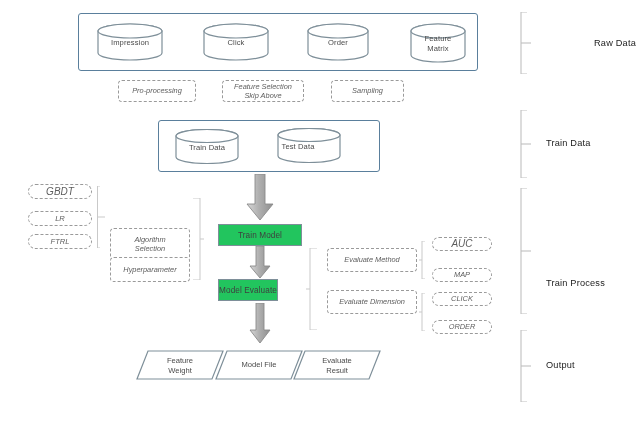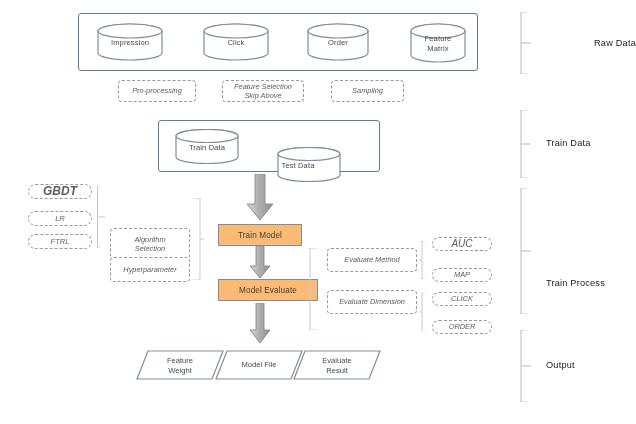--- a/index.html
+++ b/index.html
@@ -57,21 +57,21 @@
     font-size: 7.4px;
     color: #5d5d5d;
     line-height: 9.5px;
     padding: 1px 2px;
   }
   .dashed-box.pill { border-radius: 8px; }
 
   
   .proc-box {
     border: 1.3px solid #7e8f99;
-    background: #fdba74;
+    background: #22c55e;
     display: flex;
     align-items: center;
     justify-content: center;
     font-size: 8.2px;
     color: #3f3f3f;
     letter-spacing: 0.1px;
   }
 
   
   .para {
@@ -168,42 +168,42 @@
   <div class="abs group-box" style="left:158px; top:120px; width:222px; height:52px;"></div>
 
   <div class="cyl" style="left:175px; top:129px; width:64px; height:35px;">
     <svg width="64" height="35" viewBox="0 0 64 35">
       <path d="M1,7 a31,6.5 0 0 1 62,0 L63,28 a31,6.5 0 0 1 -62,0 Z" fill="#ffffff" stroke="#7e8f99" stroke-width="1.2"></path>
       <ellipse cx="32" cy="7" rx="31" ry="6.5" fill="#ffffff" stroke="#7e8f99" stroke-width="1.2"></ellipse>
     </svg>
     <div class="cyl-label">Train Data</div>
   </div>
 
-  <div class="cyl" style="left:277px; top:147px; width:42px; height:35px;border-radius:13px;">
+  <div class="cyl" style="left:277px; top:128px; width:42px; height:35px;border-radius:13px;">
     <svg width="64" height="35" viewBox="0 0 64 35">
       <path d="M1,7 a31,6.5 0 0 1 62,0 L63,28 a31,6.5 0 0 1 -62,0 Z" fill="#ffffff" stroke="#7e8f99" stroke-width="1.2"></path>
       <ellipse cx="32" cy="7" rx="31" ry="6.5" fill="#ffffff" stroke="#7e8f99" stroke-width="1.2"></ellipse>
     </svg>
     <div class="cyl-label">Test Data</div>
   </div>
 
   <div class="blockarrow" style="left:245px; top:174px; width:30px; height:48px;">
     <svg width="30" height="48" viewBox="0 0 30 48">
       <defs>
         <linearGradient id="ag1" x1="0" y1="0" x2="1" y2="0">
           <stop offset="0%" stop-color="#d8d8d8"></stop>
           <stop offset="45%" stop-color="#b0b0b0"></stop>
           <stop offset="100%" stop-color="#8f8f8f"></stop>
         </linearGradient>
       </defs>
       <path d="M10,0 L20,0 L20,30 L28,30 L15,46 L2,30 L10,30 Z" fill="url(#ag1)" stroke="#8a8a8a" stroke-width="0.9"></path>
     </svg>
   </div>
 
-  <div class="abs dashed-box pill" style="left:28px; top:184px; width:64px; height:15px; font-size:12px;font-weight:bold;">
+  <div class="abs dashed-box pill" style="left:28px; top:184px; width:64px; height:15px; font-size:10px;">
     <span>GBDT</span>
   </div>
   <div class="abs dashed-box pill" style="left:28px; top:211px; width:64px; height:15px; font-size:7.6px;">
     <span>LR</span>
   </div>
   <div class="abs dashed-box pill" style="left:28px; top:234px; width:64px; height:15px; font-size:7.6px;">
     <span>FTRL</span>
   </div>
 
   <div class="lightbrace" style="left:96px; top:186px; width:10px; height:62px;">
@@ -240,21 +240,21 @@
         <linearGradient id="ag2" x1="0" y1="0" x2="1" y2="0">
           <stop offset="0%" stop-color="#d8d8d8"></stop>
           <stop offset="45%" stop-color="#b0b0b0"></stop>
           <stop offset="100%" stop-color="#8f8f8f"></stop>
         </linearGradient>
       </defs>
       <path d="M8,0 L16,0 L16,20 L22,20 L12,32 L2,20 L8,20 Z" fill="url(#ag2)" stroke="#8a8a8a" stroke-width="0.9"></path>
     </svg>
   </div>
 
-  <div class="abs proc-box" style="left:218px; top:279px; width:100px; height:22px;">
+  <div class="abs proc-box" style="left:218px; top:279px; width:60px; height:22px;">
     <span>Model Evaluate</span>
   </div>
 
   <div class="blockarrow" style="left:248px; top:303px; width:24px; height:42px;">
     <svg width="24" height="42" viewBox="0 0 24 42">
       <defs>
         <linearGradient id="ag3" x1="0" y1="0" x2="1" y2="0">
           <stop offset="0%" stop-color="#d8d8d8"></stop>
           <stop offset="45%" stop-color="#b0b0b0"></stop>
           <stop offset="100%" stop-color="#8f8f8f"></stop>

